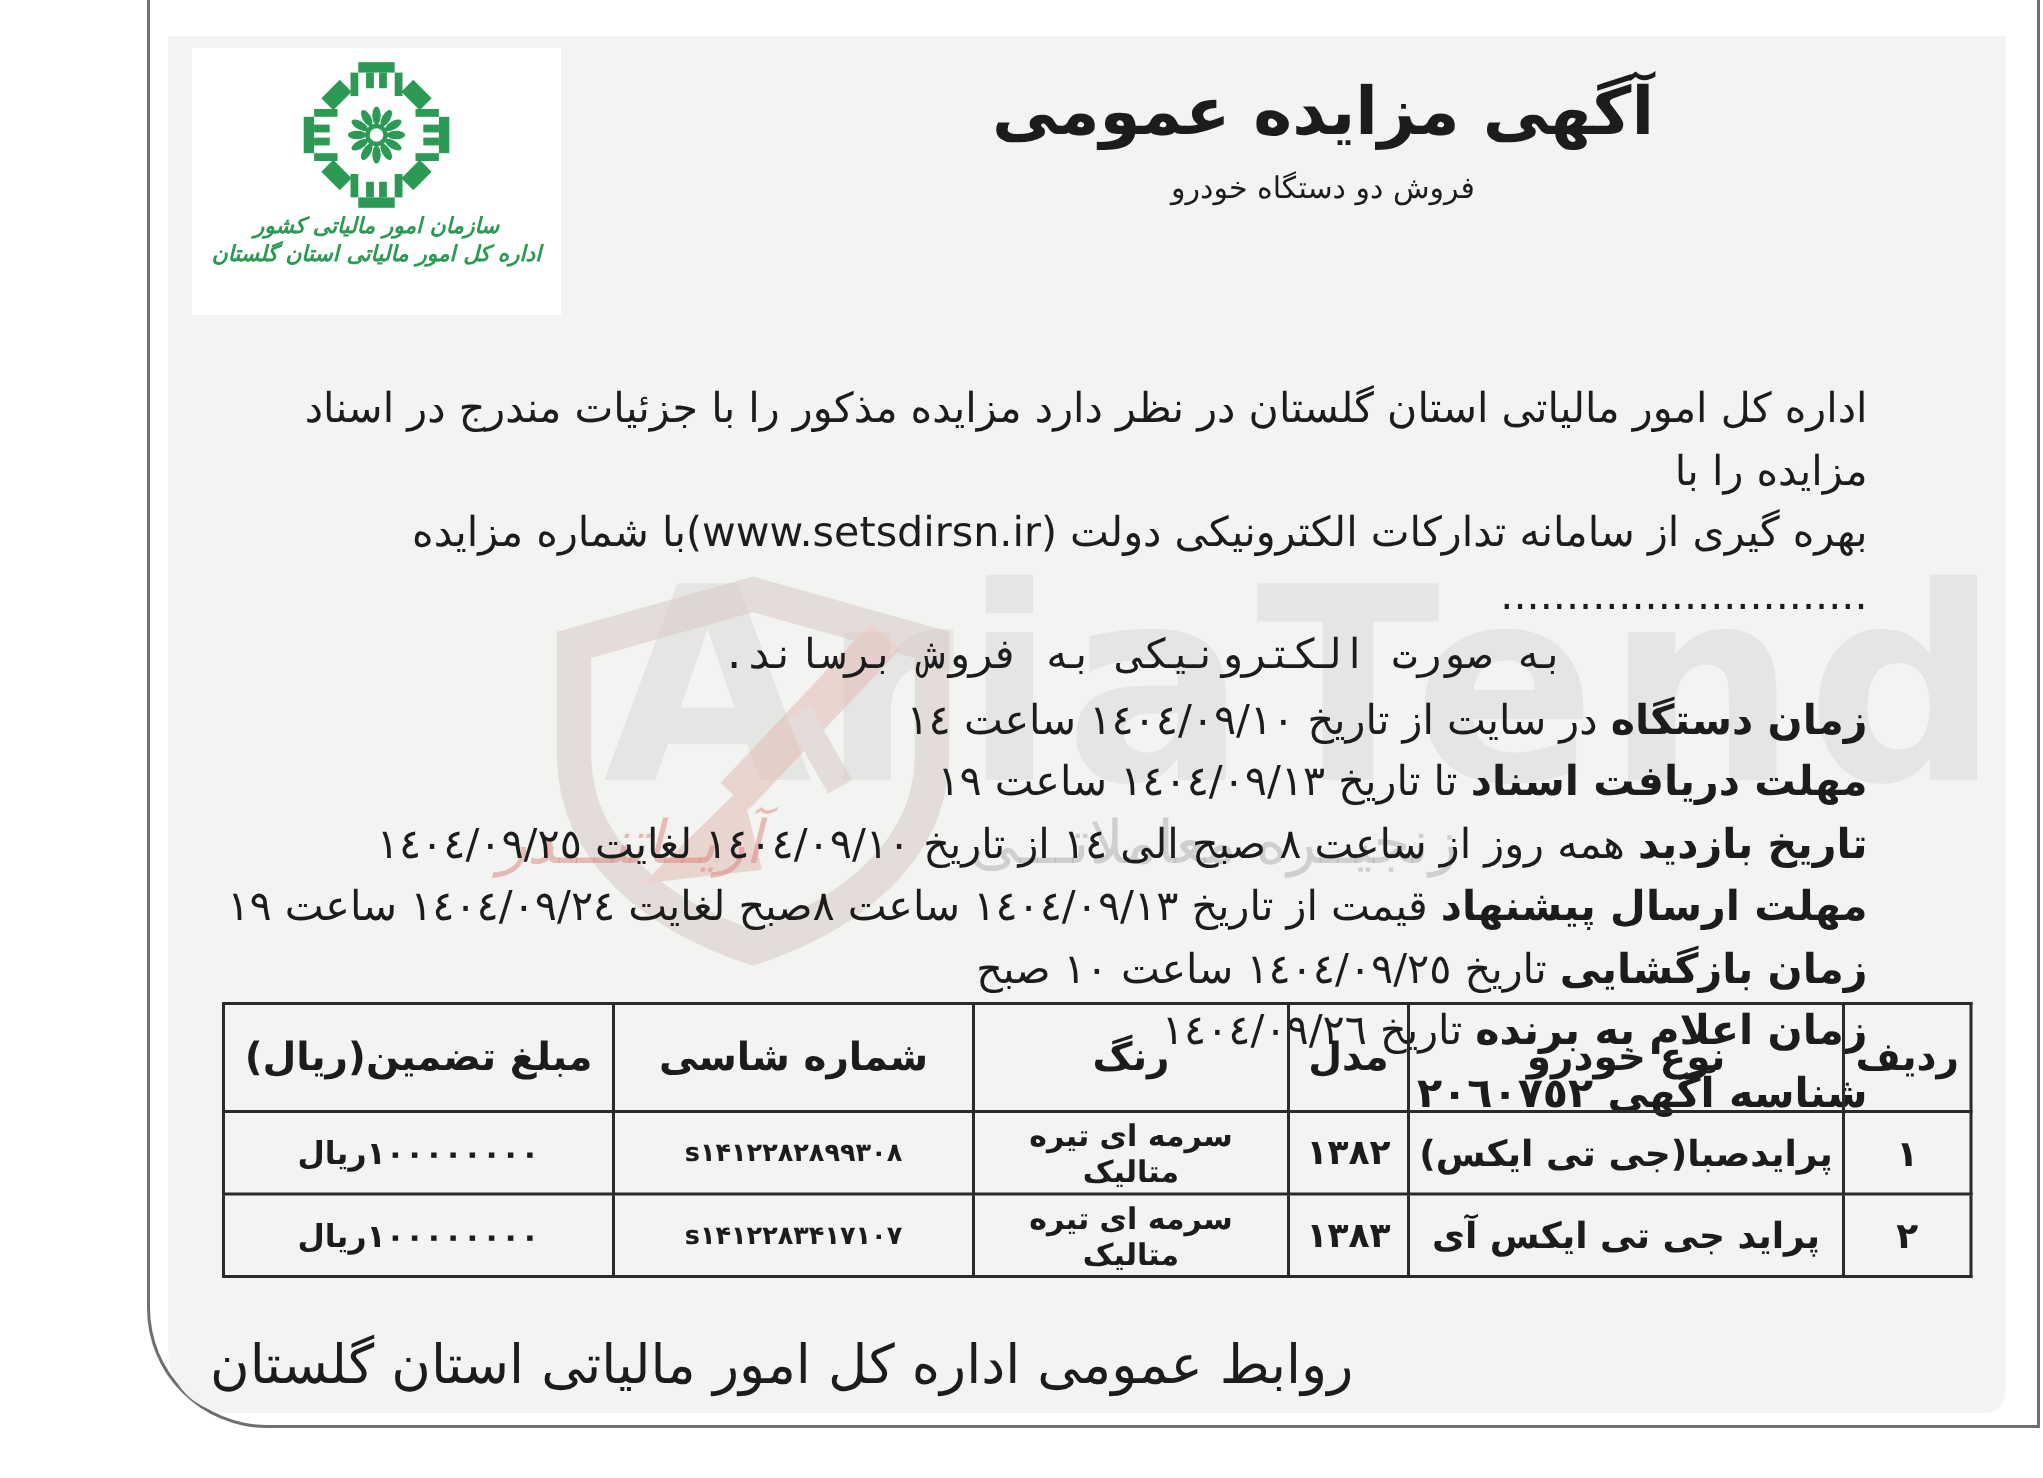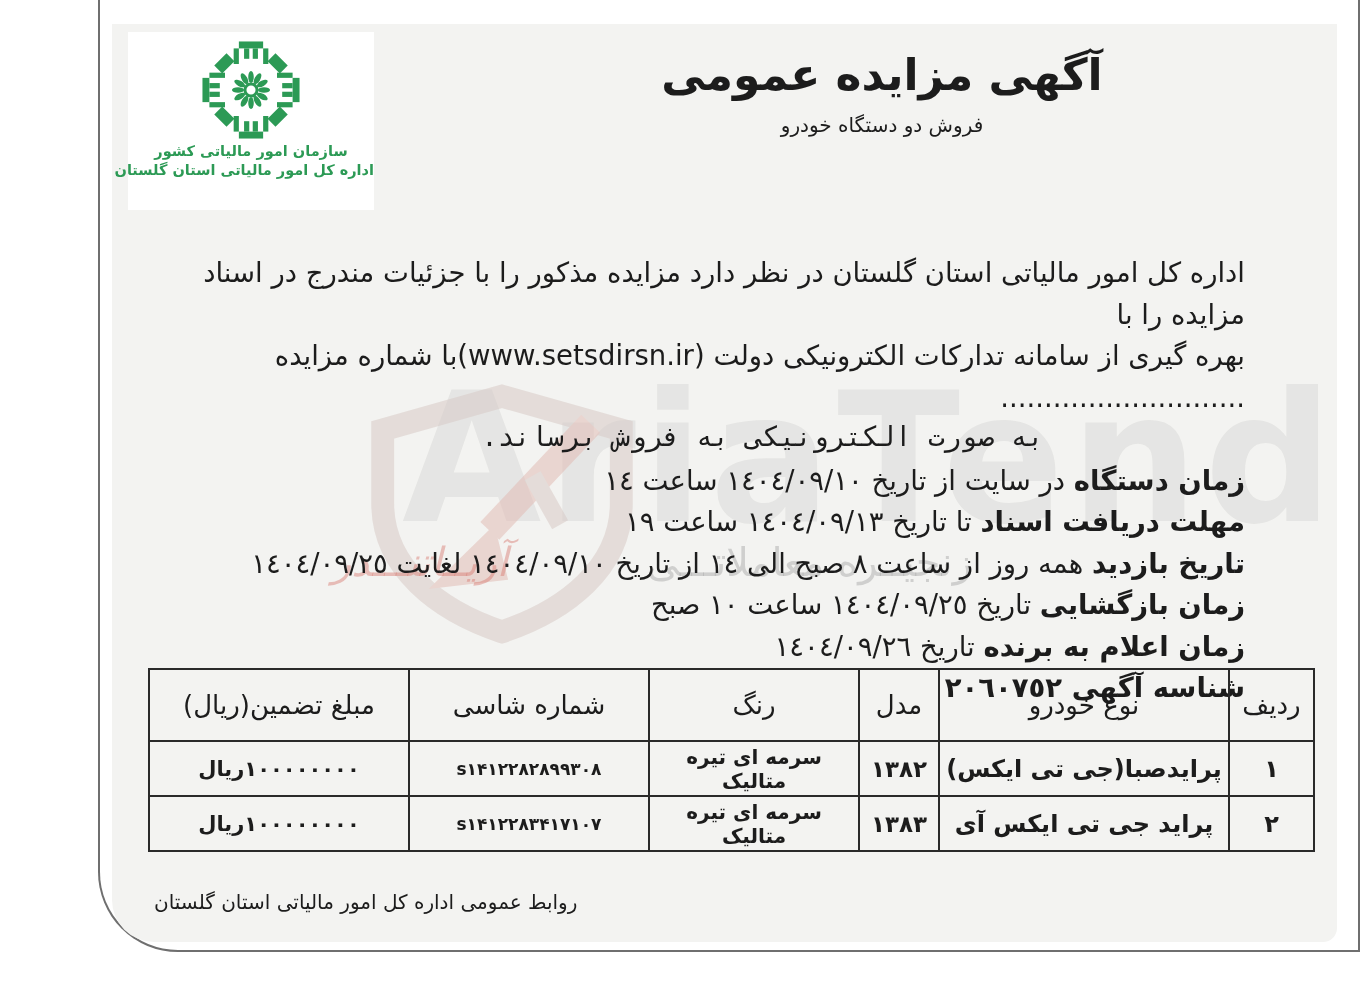--- a/index.html
+++ b/index.html
@@ -26,51 +26,51 @@
   .wm-fa .g{color:rgba(140,140,140,0.35);}
   .wm-fa .p{color:rgba(214,120,110,0.45);font-style:italic;}
 
   .content-layer{position:absolute;inset:0;z-index:1;}
 
   
   .logo-box{position:absolute;right:963px;left:22px;top:8px;width:246px;height:178px;
             background:#ffffff;text-align:center;padding-top:6px;box-sizing:border-box;
             position:absolute;left:22px;}
   .logo-box svg{width:118px;height:104px;display:block;margin:0 auto;}
-  .logo-text{color:#2c9a55;font-size:14.5px;line-height:19px;
+  .logo-text{color:#2c9a55;font-size:14.5px;line-height:19px;font-style:italic;
              font-weight:bold;white-space:nowrap;}
 
   
   .title-block{position:absolute;left:390px;top:22px;width:760px;text-align:center;}
   .title-main{font-size:44px;font-weight:bold;line-height:58px;}
   .title-sub{font-size:20px;font-weight:normal;line-height:42px;}
 
   
   .bodytext{position:absolute;right:92px;left:18px;top:228px;font-size:27.5px;
             line-height:41.5px;text-align:right;}
   .para-center{text-align:center;transform:translateX(75px);font-family:Liberation Mono, monospace;}
   .sched-line b{font-weight:bold;}
   .sched-line:last-child span{font-weight:bold;}
 
   
   table.cars{position:absolute;right:22px;left:38px;top:644px;width:1165px;
              border-collapse:collapse;table-layout:fixed;}
   table.cars th,table.cars td{border:2px solid #2a2a2a;text-align:center;
              vertical-align:middle;overflow:hidden;}
-  table.cars th{height:68px;font-size:26px;font-weight:normal;}
+  table.cars th{height:68px;font-size:26px;font-weight:bold;}
   table.cars td{height:51px;font-weight:bold;}
   td.c-row{font-size:24px;}
   td.c-type{font-size:24px;border-radius:26px;}
   td.c-model{font-size:23px;}
   td.c-color{font-size:20px;}
   td.c-chassis{font-size:17px;direction:ltr;}
   td.c-price{font-size:21px;}
 
   
-  .footer-line{position:absolute;left:42px;top:866px;font-size:20px;}
+  .footer-line{position:absolute;left:28px;top:866px;font-size:36px;}
 </style>
 </head>
 <body>
 
 <div class="page">
   <div class="frame"></div>
 
   <div class="sheet">
 
     <div class="wm">
@@ -151,20 +151,21 @@
       </div>
 
       <div class="bodytext">
         <div>اداره کل امور مالیاتی استان گلستان در نظر دارد مزایده مذکور را با جزئیات مندرج در اسناد مزایده را با</div>
         <div>بهره گیری از سامانه تدارکات الکترونیکی دولت (www.setsdirsn.ir)با شماره مزایده ............................</div>
         <div class="para-center">به صورت الکترونیکی به فروش برساند.</div>
 
         <div class="sched-line"><b>زمان دستگاه</b><span> در سایت از تاریخ ١٤٠٤/٠٩/١٠ ساعت ١٤</span></div>
         <div class="sched-line"><b>مهلت دریافت اسناد</b><span> تا تاریخ ١٤٠٤/٠٩/١٣ ساعت ١٩</span></div>
         <div class="sched-line"><b>تاریخ بازدید</b><span> همه روز از ساعت ٨ صبح الی ١٤ از تاریخ ١٤٠٤/٠٩/١٠ لغایت ١٤٠٤/٠٩/٢٥</span></div>
+        <div class="sched-line"><b>مهلت ارسال پیشنهاد</b><span> قیمت از تاریخ ١٤٠٤/٠٩/١٣ ساعت ٨صبح لغایت ١٤٠٤/٠٩/٢٤ ساعت ١٩</span></div>
         <div class="sched-line"><b>زمان بازگشایی</b><span> تاریخ ١٤٠٤/٠٩/٢٥ ساعت ١٠ صبح</span></div>
         <div class="sched-line"><b>زمان اعلام به برنده</b><span> تاریخ ١٤٠٤/٠٩/٢٦</span></div>
         <div class="sched-line"><b>شناسه آگهی</b><span> ٢٠٦٠٧٥٢</span></div>
       </div>
 
       <table class="cars" dir="rtl">
         <colgroup>
           <col style="width:85px">
             <col style="width:290px">
             <col style="width:80px">

